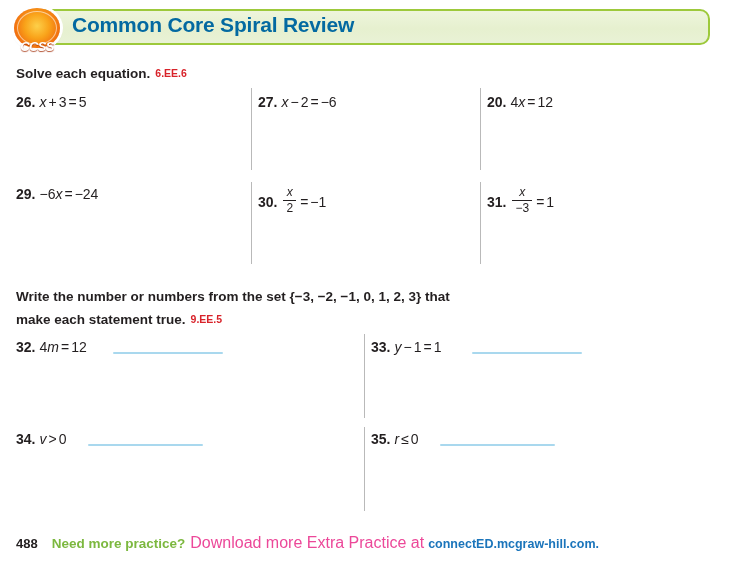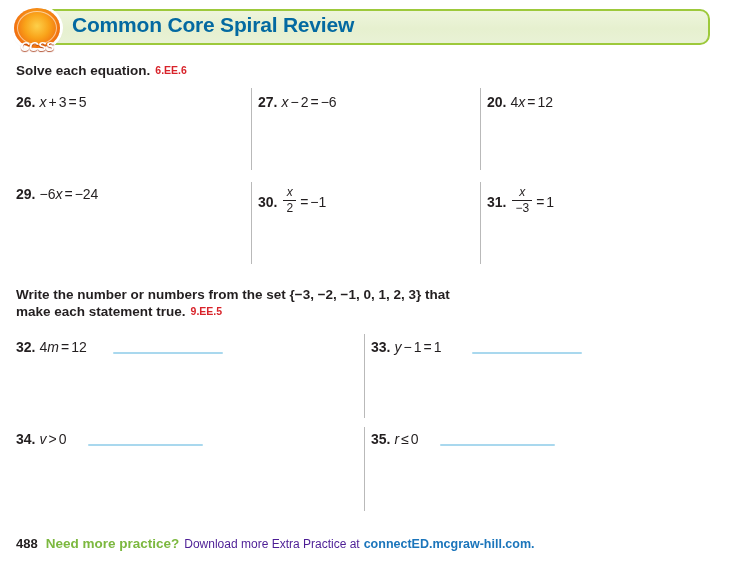--- a/index.html
+++ b/index.html
@@ -67,21 +67,21 @@
     text-shadow: 0 1px 1px rgba(160,40,0,0.8);
     margin-top: 36px;
   }
 
   
   .dir {
     position: absolute;
     font-size: 13.5px;
     font-weight: bold;
     color: #231f20;
-    line-height: 17px;
+    line-height: 22px;
   }
   .std {
     color: #d8232a;
     font-size: 10.5px;
     font-weight: bold;
     margin-left: 5px;
     vertical-align: 1px;
   }
 
   
@@ -141,32 +141,32 @@
   .footer {
     position: absolute;
     left: 16px;
     top: 534px;
     white-space: nowrap;
   }
   .footer .pageno {
     font-size: 13px;
     font-weight: bold;
     color: #231f20;
-    margin-right: 8px;
+    margin-right: 14px;
   }
   .footer .need {
     font-size: 13.5px;
     font-weight: bold;
     color: #7cb83f;
     margin-right: 5px;
     text-align: right;
   }
   .footer .dl {
-    font-size: 12px;
-    color: #4c1d95;
+    font-size: 16px;
+    color: #ec4899;
   }
   .footer .url {
     font-size: 12.5px;
     font-weight: bold;
     color: #1b75bb;
     margin-left: 4px;
   }
 </style>
 </head>
 <body>

